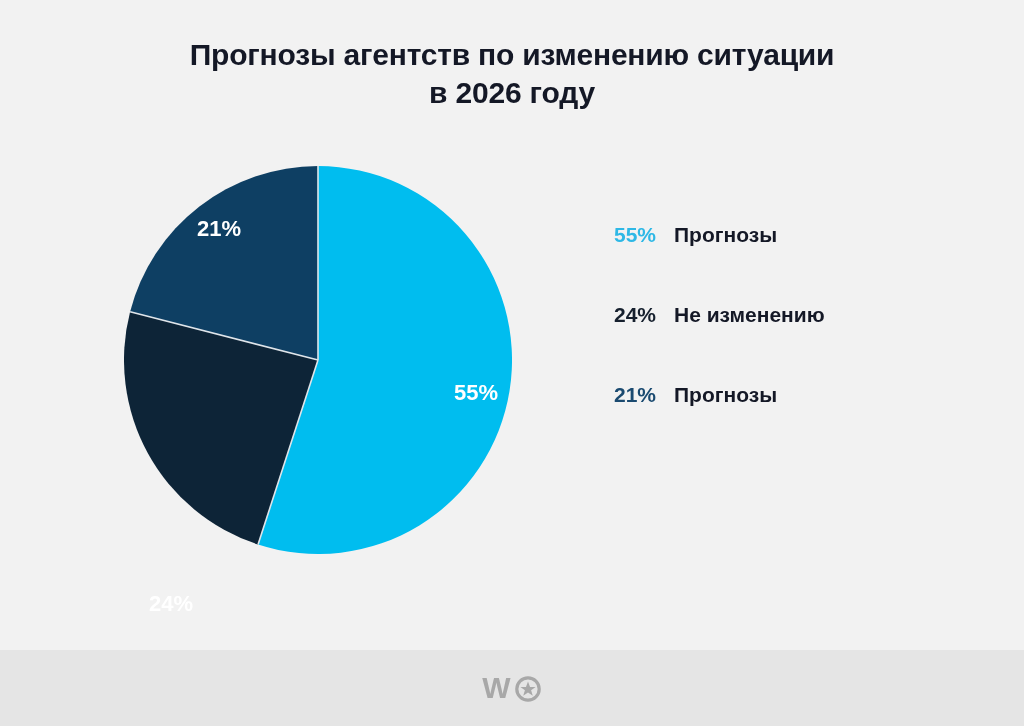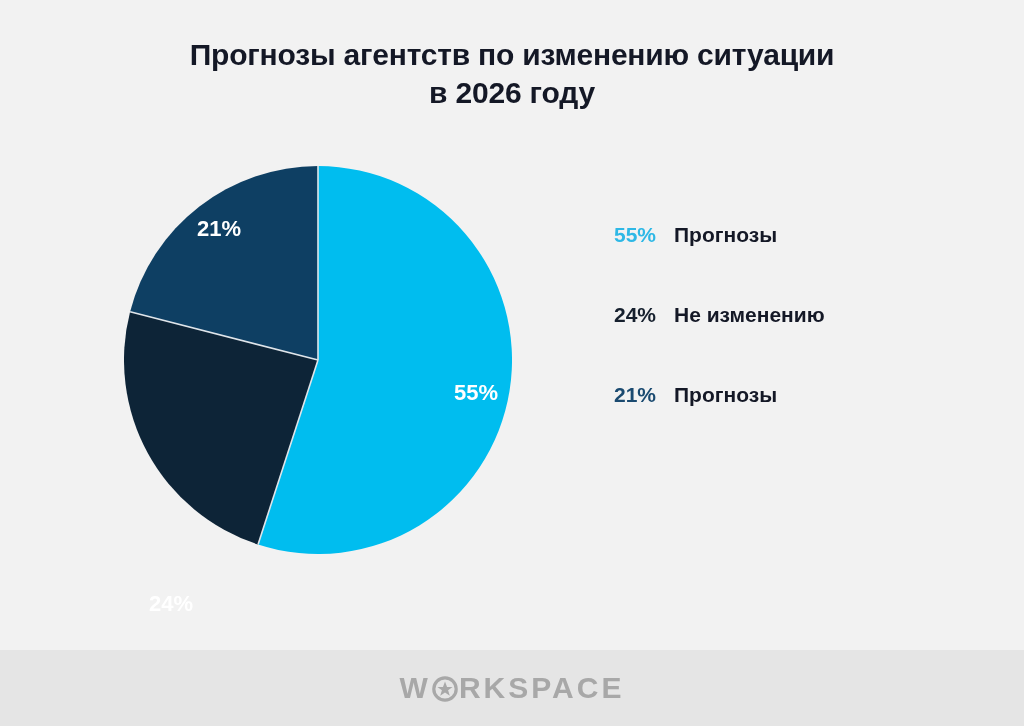--- a/index.html
+++ b/index.html
@@ -170,17 +170,16 @@
 
   <div class="footer" style="background: rgb(229, 229, 229);">
     <div class="watermark" style="color: rgb(168, 168, 168);">
       <span>W</span>
       <span class="wm-star">
         <svg width="26" height="26" viewBox="0 0 26 26">
           <circle cx="13" cy="13" r="11.2" fill="none" stroke="#a8a8a8" stroke-width="3.2"></circle>
           <polygon points="13,5.6 15.05,11.0 20.6,11.0 16.1,14.3 17.8,19.8 13,16.4 8.2,19.8 9.9,14.3 5.4,11.0 10.95,11.0" fill="#a8a8a8"></polygon>
         </svg>
       </span>
-      <span>RKSPACE</span>
     </div>
   </div>
 
 </div>
 
 </body></html>

